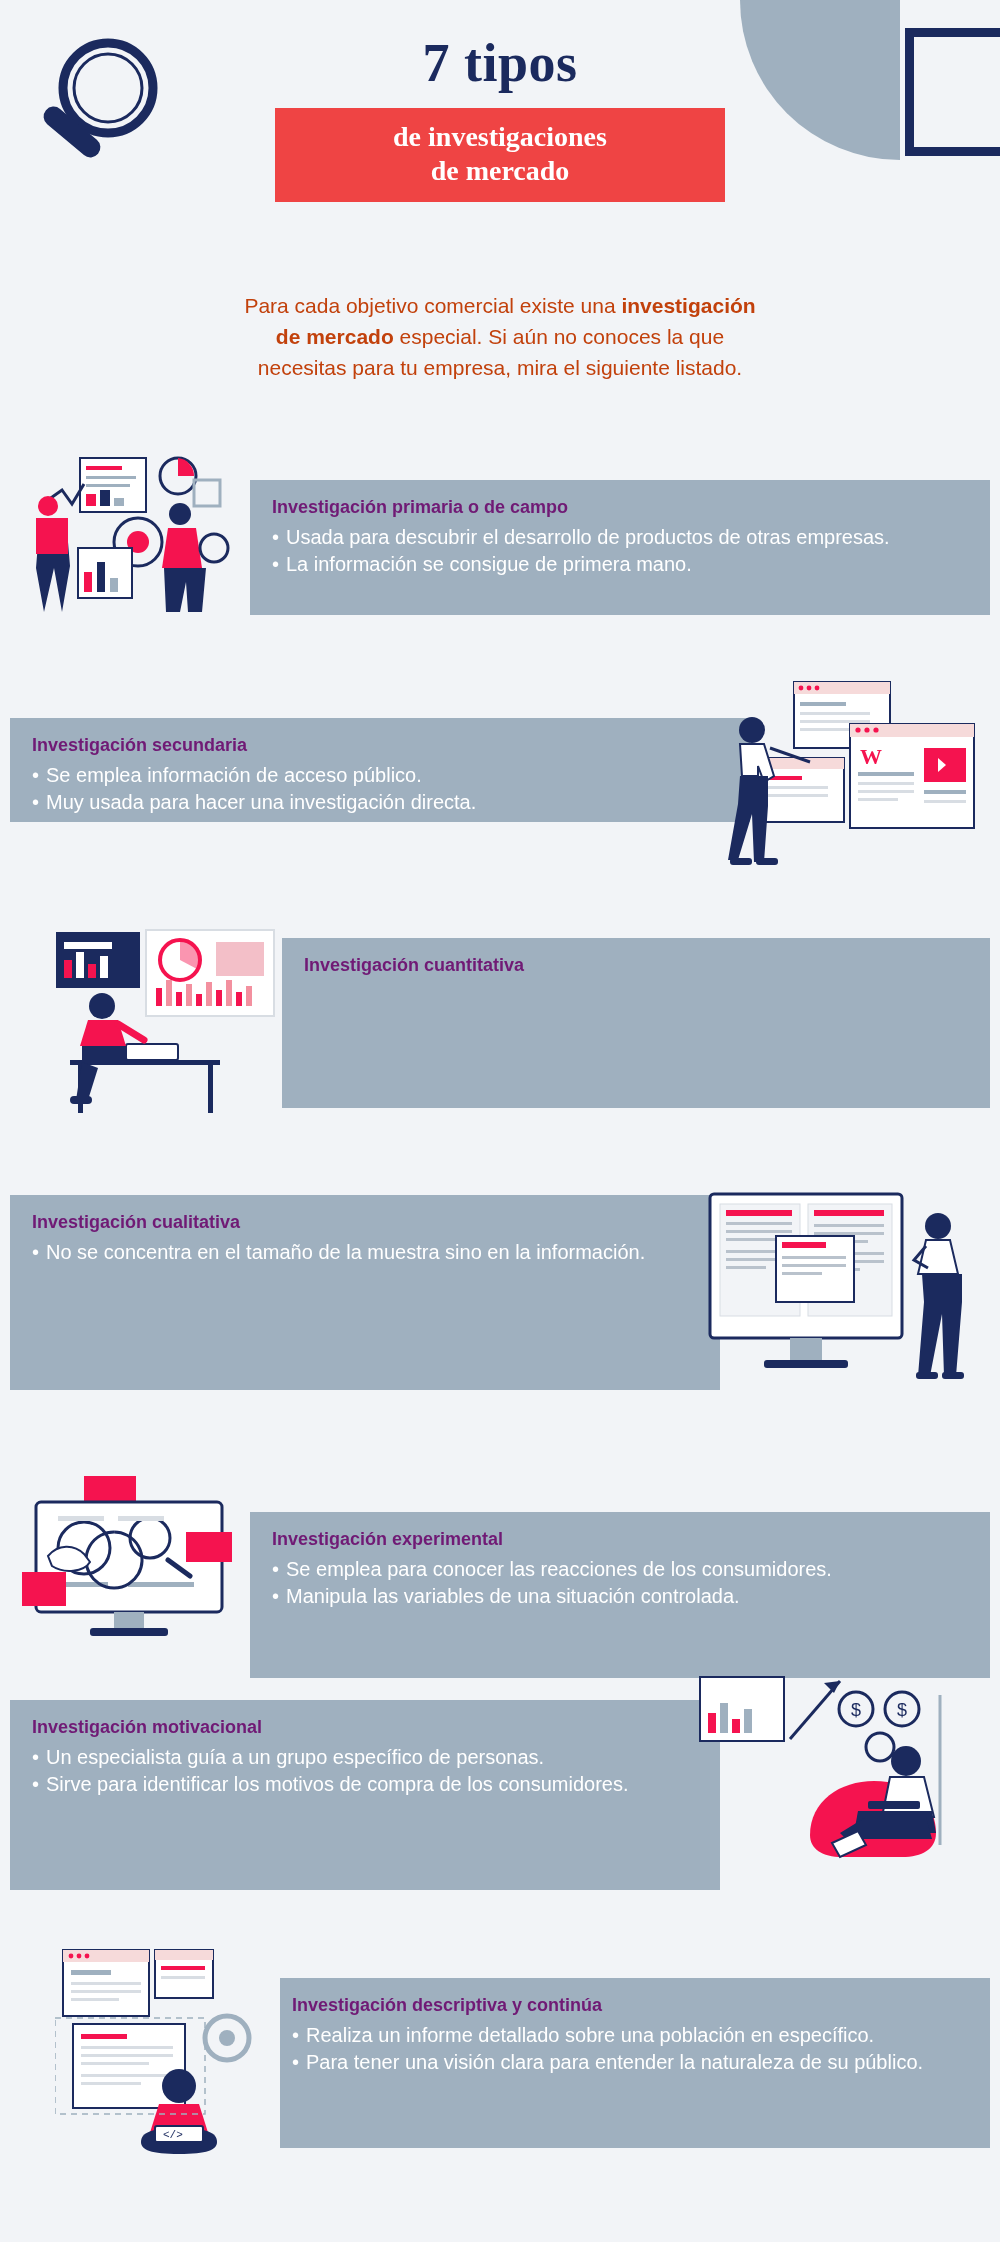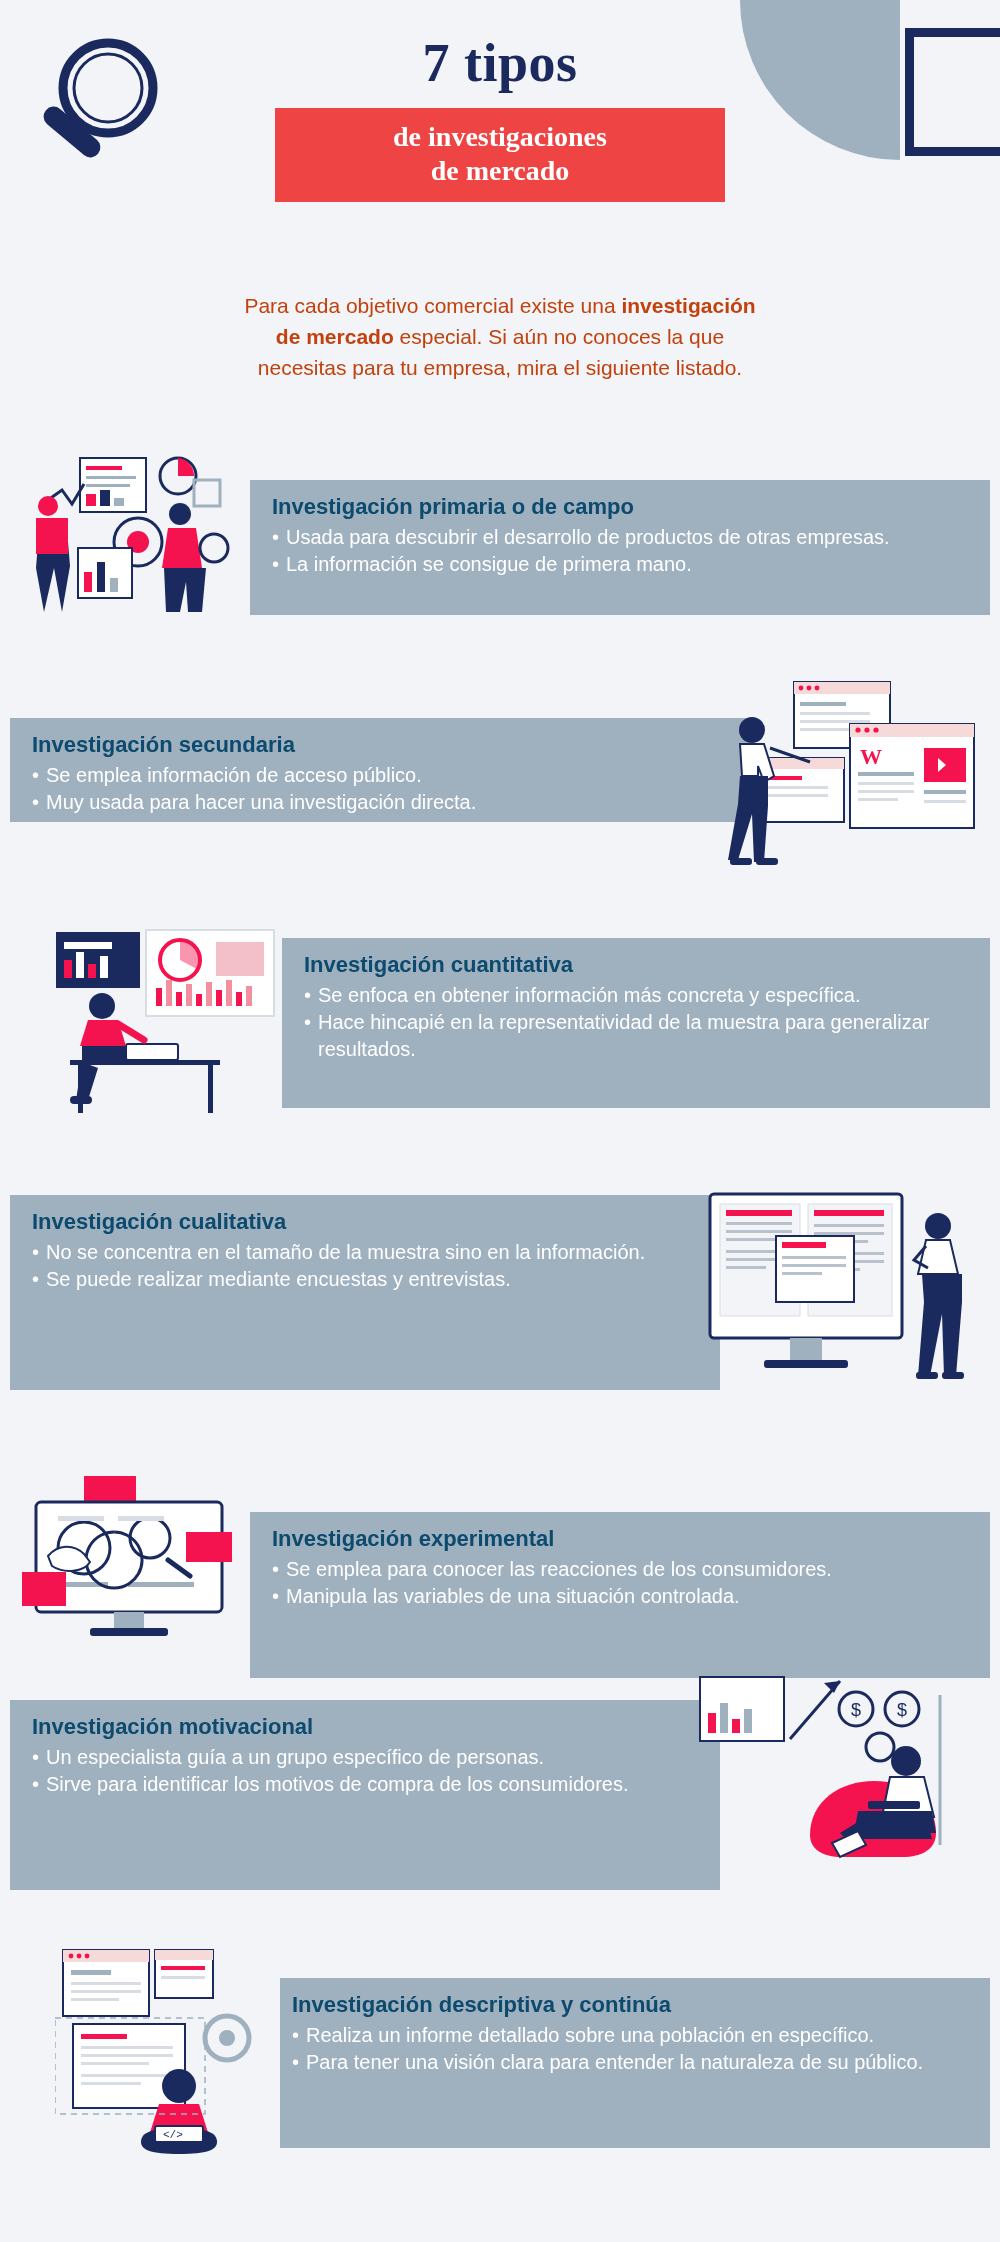--- a/index.html
+++ b/index.html
@@ -90,23 +90,23 @@
   }
   .panel {
     position: absolute;
     background: #9fb0bf;
     color: #ffffff;
     box-sizing: border-box;
     padding: 14px 18px 16px 22px;
   }
   .panel h3 {
     margin: 0 0 4px 0;
-    font-size: 22px;
+    font-size: 18px;
     font-weight: bold;
-    color: #0c4a6e;
+    color: #701a75;
     line-height: 26px;
   }
   .panel ul {
     margin: 0;
     padding: 0;
     list-style: none;
   }
   .panel li {
     font-size: 20px;
     line-height: 27px;
@@ -272,33 +272,28 @@
       <circle cx="72" cy="86" r="13" fill="#1b2a5e"></circle>
       <path d="M58 100 h30 l8 26 h-46 z" fill="#f5134f"></path>
       <path d="M52 126 h44 v16 h-44 z" fill="#1b2a5e"></path>
       <path d="M52 142 l-6 38 h12 l10 -32 z" fill="#1b2a5e"></path>
       <path d="M88 104 l26 16" stroke="#f5134f" stroke-width="7" fill="none" stroke-linecap="round"></path>
       <rect x="40" y="176" width="22" height="8" rx="4" fill="#1b2a5e"></rect>
     </svg>
   </div>
   <div class="panel" style="top:938px; left:282px; width:708px; height:170px;">
     <h3>Investigación cuantitativa</h3>
-    <ul>
-      <li>Se enfoca en obtener información más concreta y específica.</li>
-      <li>Hace hincapié en la representatividad de la muestra para generalizar resultados.</li>
-    </ul>
   </div>
 </div>
 
 <div class="block">
   <div class="panel" style="top:1195px; left:10px; width:710px; height:195px;">
     <h3>Investigación cualitativa</h3>
     <ul>
       <li>No se concentra en el tamaño de la muestra sino en la información.</li>
-      <li>Se puede realizar mediante encuestas y entrevistas.</li>
     </ul>
   </div>
   <div class="illus" style="top:1180px; left:690px; width:300px; height:220px;">
     <svg width="300" height="220" viewBox="0 0 300 220">
       <rect x="20" y="14" width="192" height="144" rx="4" fill="#ffffff" stroke="#1b2a5e" stroke-width="3"></rect>
       <rect x="30" y="24" width="80" height="112" fill="#f2f4f7" stroke="#d8dde3" stroke-width="1"></rect>
       <rect x="36" y="30" width="66" height="6" fill="#f5134f"></rect>
       <rect x="36" y="42" width="66" height="3" fill="#b9c2cc"></rect>
       <rect x="36" y="50" width="66" height="3" fill="#b9c2cc"></rect>
       <rect x="36" y="58" width="50" height="3" fill="#b9c2cc"></rect>

